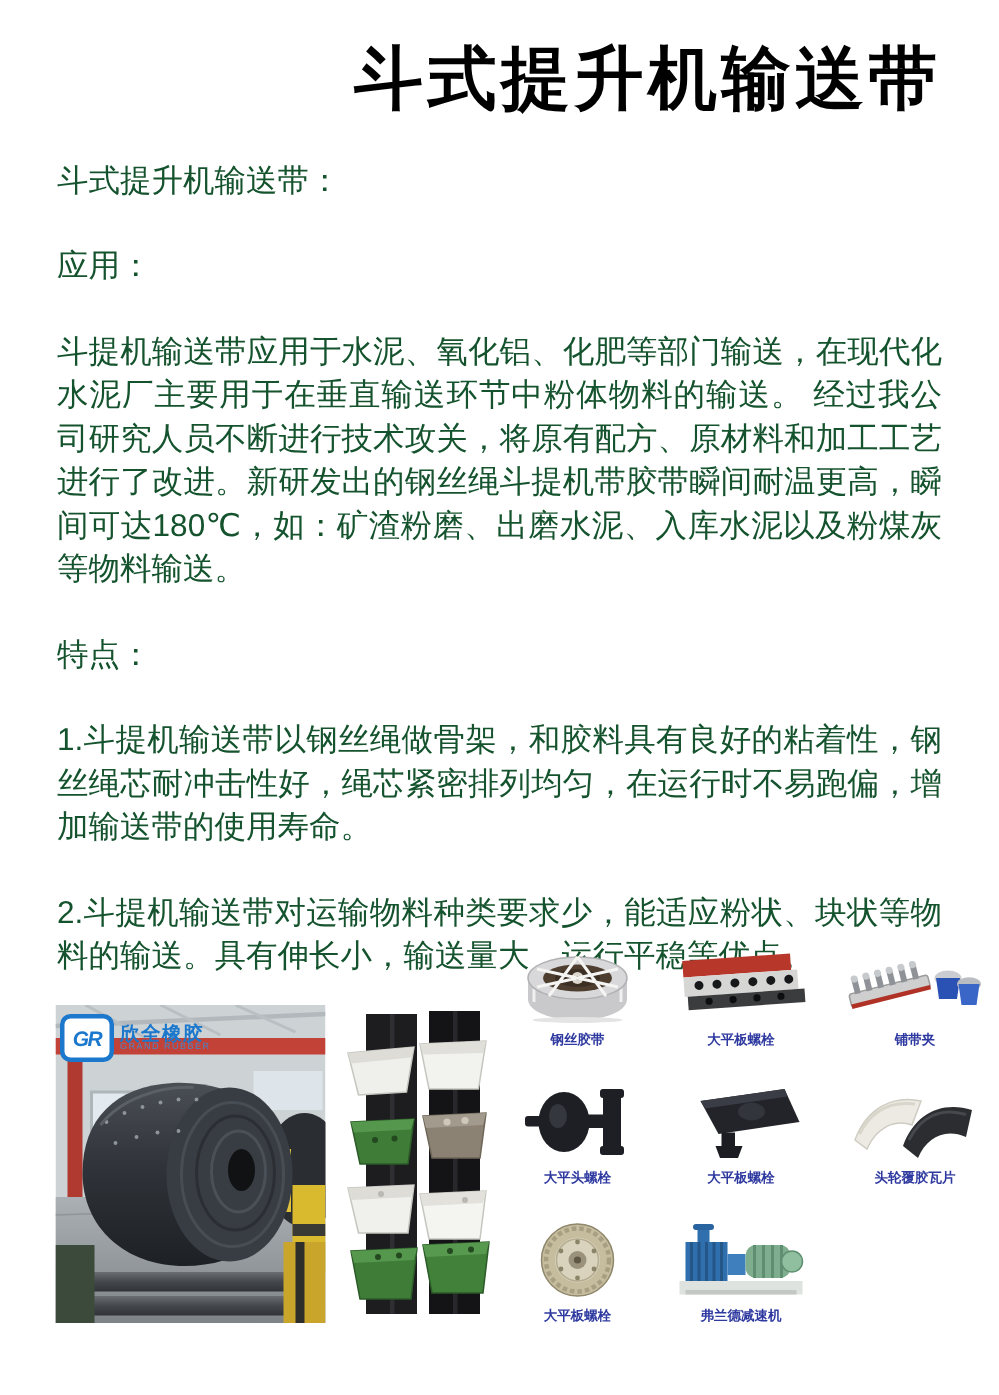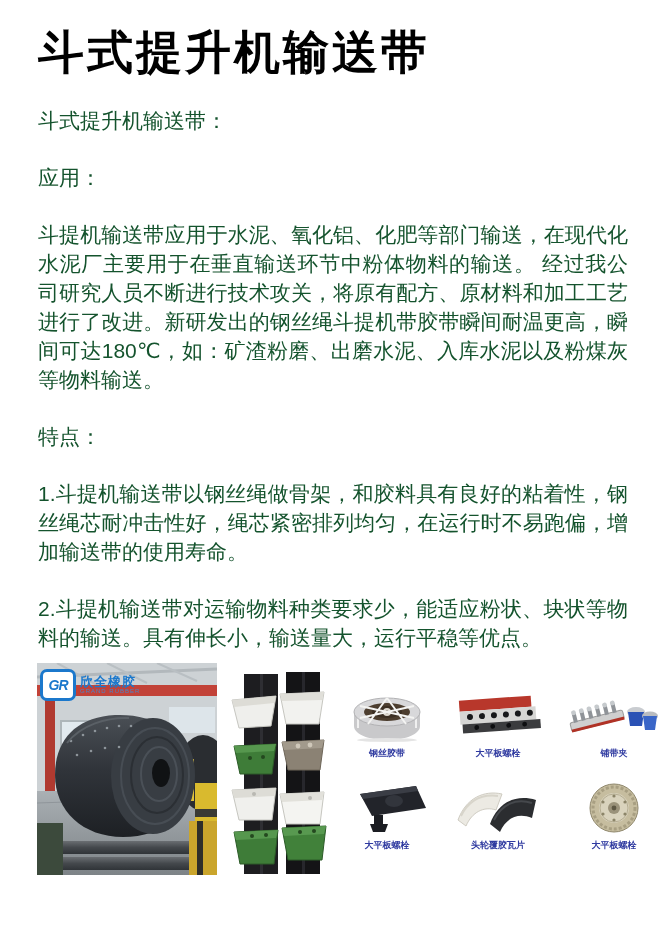--- a/index.html
+++ b/index.html
@@ -2,48 +2,48 @@
 <html><head>
 <meta charset="utf-8">
 <style>
   html,body{margin:0;padding:0;background:#fff;}
   .page{
     position:relative;width:666px;height:930px;margin:0 auto;background:#ffffff;
     font-family:"Liberation Sans","DejaVu Sans",sans-serif;color:#000;overflow:hidden;
   }
   .content{padding:20px 38px 0 38px;}
   h1.title{
-    margin:6px 0 0 0;text-align:left;font-size:46px;line-height:52px;
+    margin:6px 0 0 0;text-align:right;font-size:46px;line-height:52px;
     font-weight:700;letter-spacing:3px;color:#000;
   }
   p.body-line,p.body-para{
     margin:28px 0 0 0;font-size:21px;line-height:29px;font-weight:400;color:#14532d;
     text-align:justify;
   }
   
   .gallery{
     position:absolute;left:37px;top:652px;width:610px;height:230px;
-    display:flex;align-items:center;
+    display:flex;align-items:flex-end;
   }
   .photo-factory{position:relative;width:180px;height:212px;margin-top:3px;flex:none;}
   .photo-factory svg{display:block;}
   .logo{
     position:absolute;left:3px;top:6px;display:flex;align-items:center;gap:4px;
   }
   .logo-badge{
     width:30px;height:26px;background:#fff;border:3px solid #1b78cc;border-radius:7px;
     display:flex;align-items:center;justify-content:center;
     font-weight:700;font-style:italic;font-size:14px;color:#1b78cc;letter-spacing:-1px;
   }
   .logo-cn{font-size:13px;font-weight:700;color:#1b78cc;letter-spacing:1px;line-height:13px;}
   .logo-en{font-size:6px;color:#4a86c8;letter-spacing:1px;line-height:7px;}
   .photo-buckets{width:104px;height:210px;margin-left:13px;margin-top:16px;flex:none;}
   .product-grid{
     margin-left:12px;margin-top:6px;width:318px;
-    display:grid;grid-template-columns:repeat(4,1fr);column-gap:6px;row-gap:14px;gap:24px;
+    display:grid;grid-template-columns:repeat(3,1fr);column-gap:6px;row-gap:14px;gap:24px;
   }
   figure.product{margin:0;display:flex;flex-direction:column;align-items:center;}
   .thumb{height:52px;display:flex;align-items:flex-end;justify-content:center;}
   figcaption.product-label{
     margin-top:6px;font-size:9px;line-height:10px;color:#2f3aa0;font-weight:700;
     text-align:center;white-space:nowrap;
   }
 </style>
 </head>
 <body>

